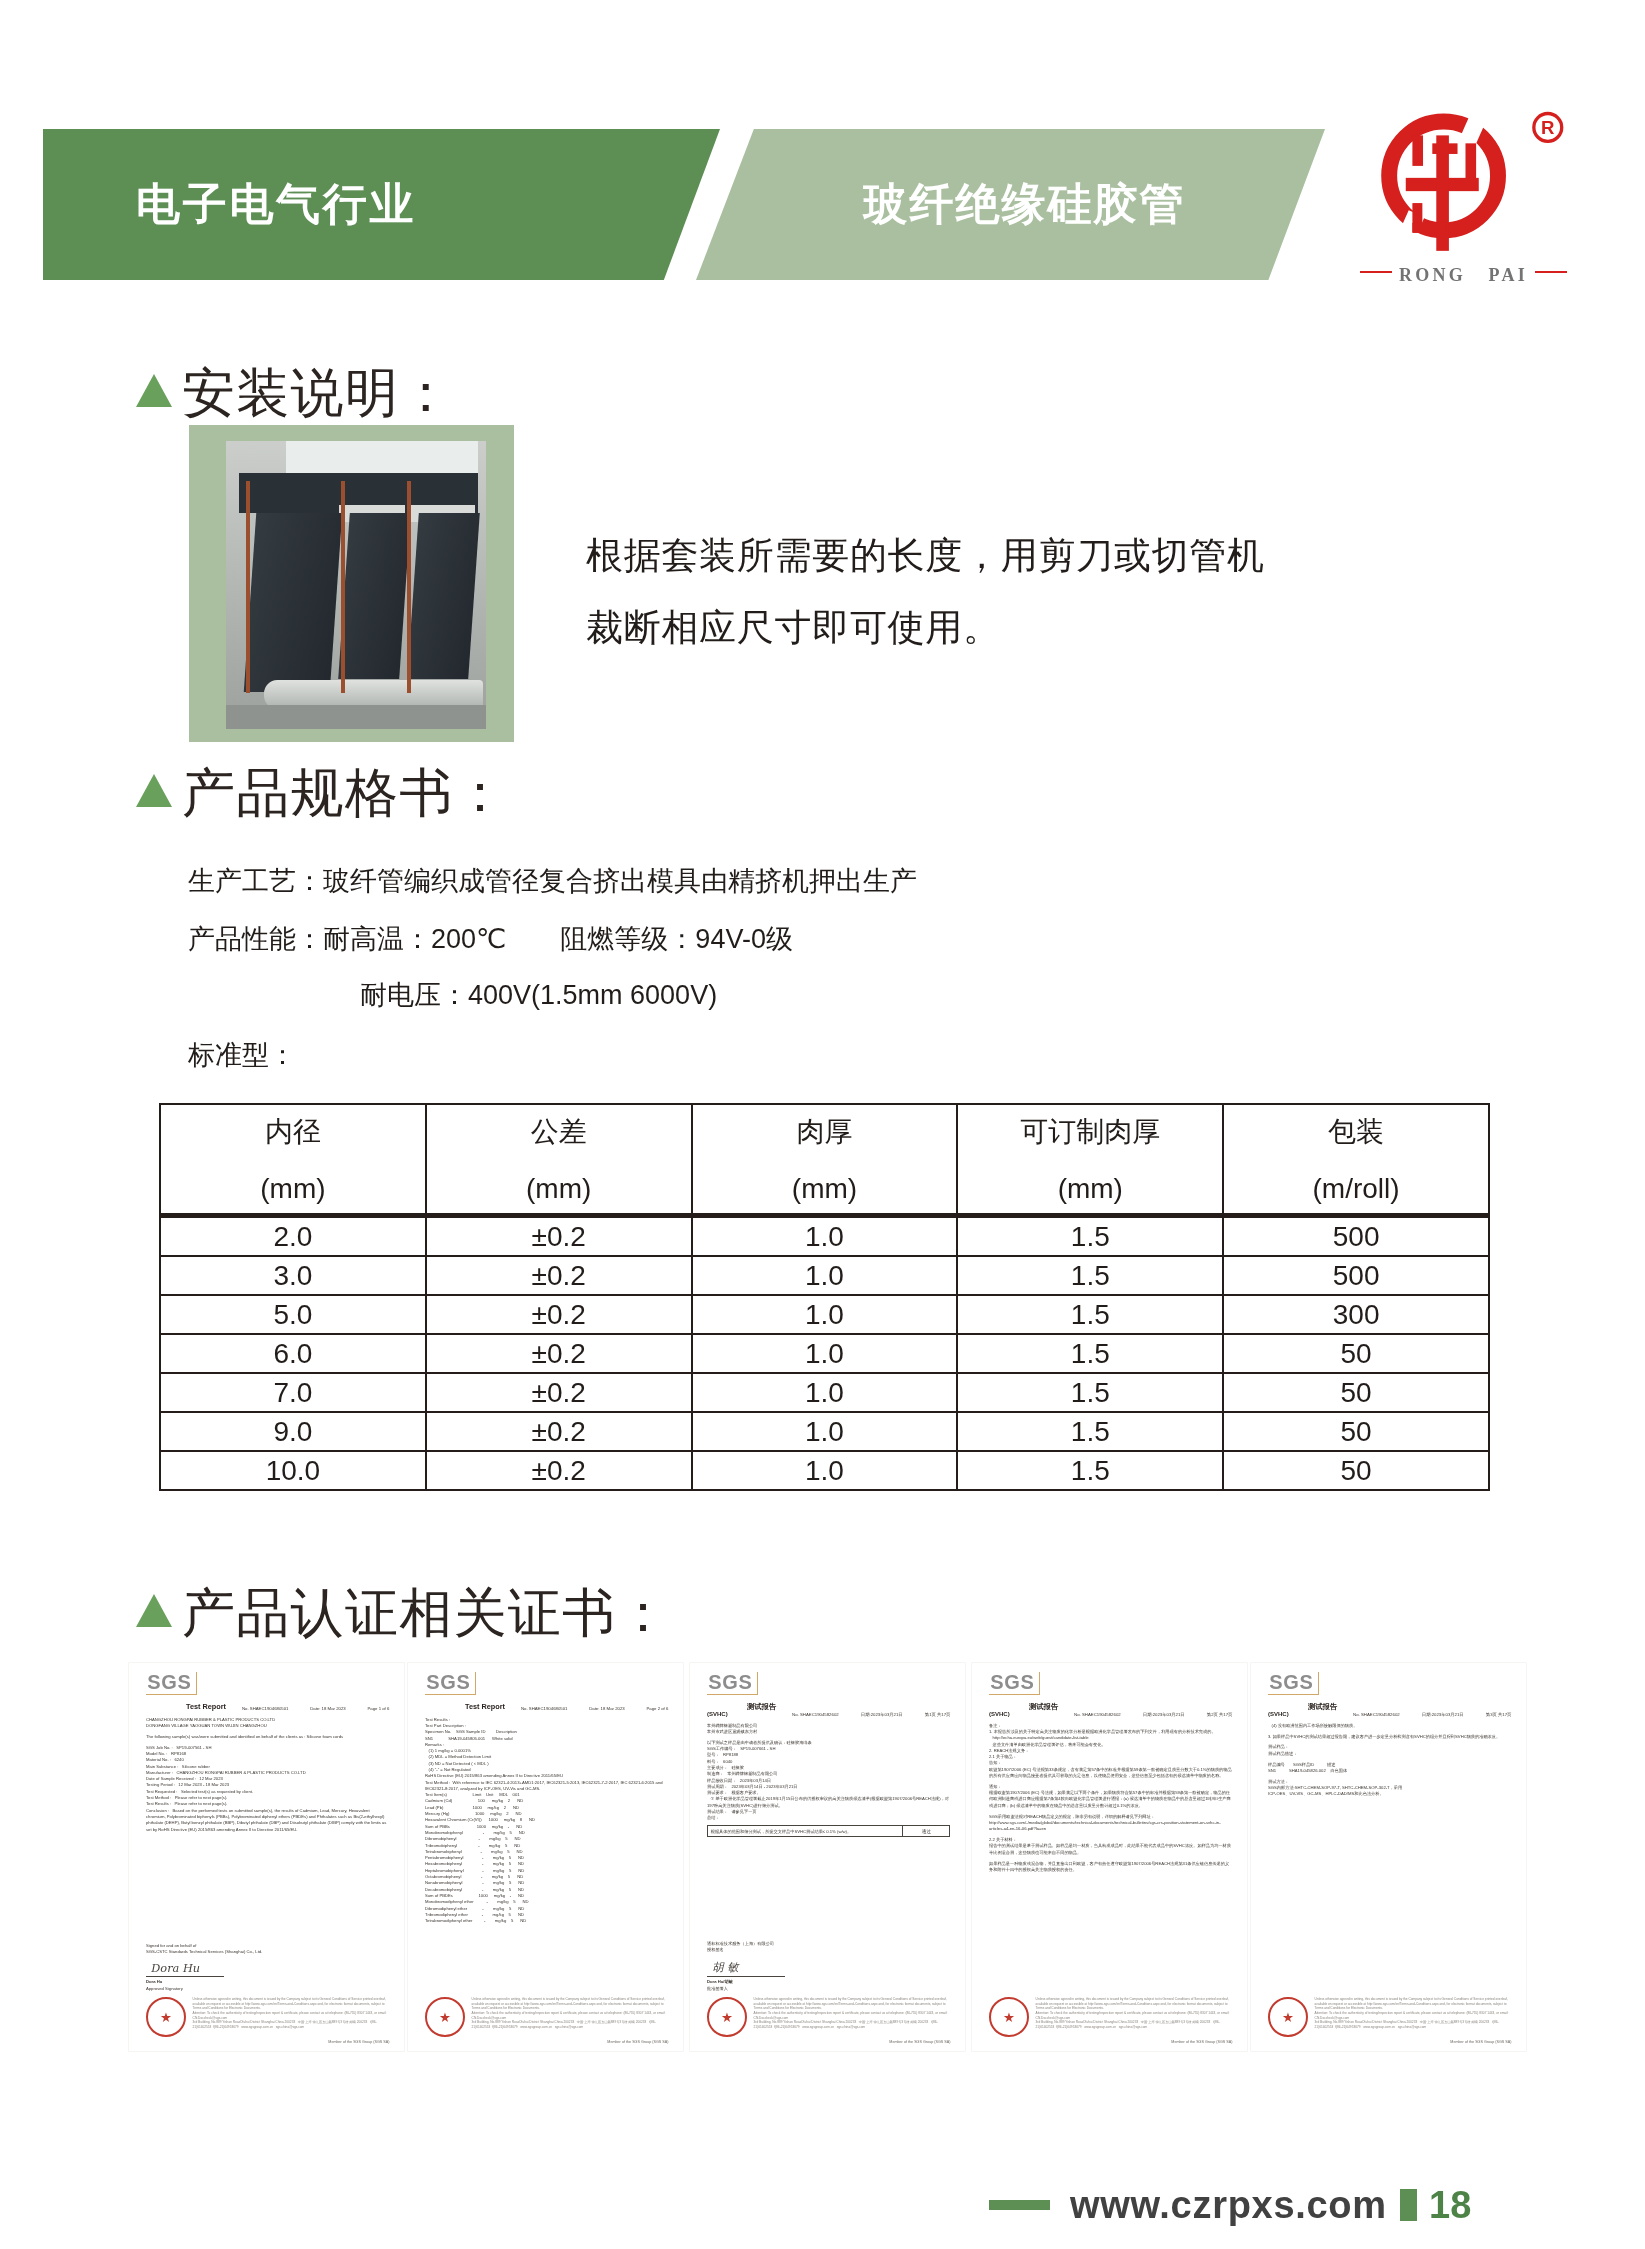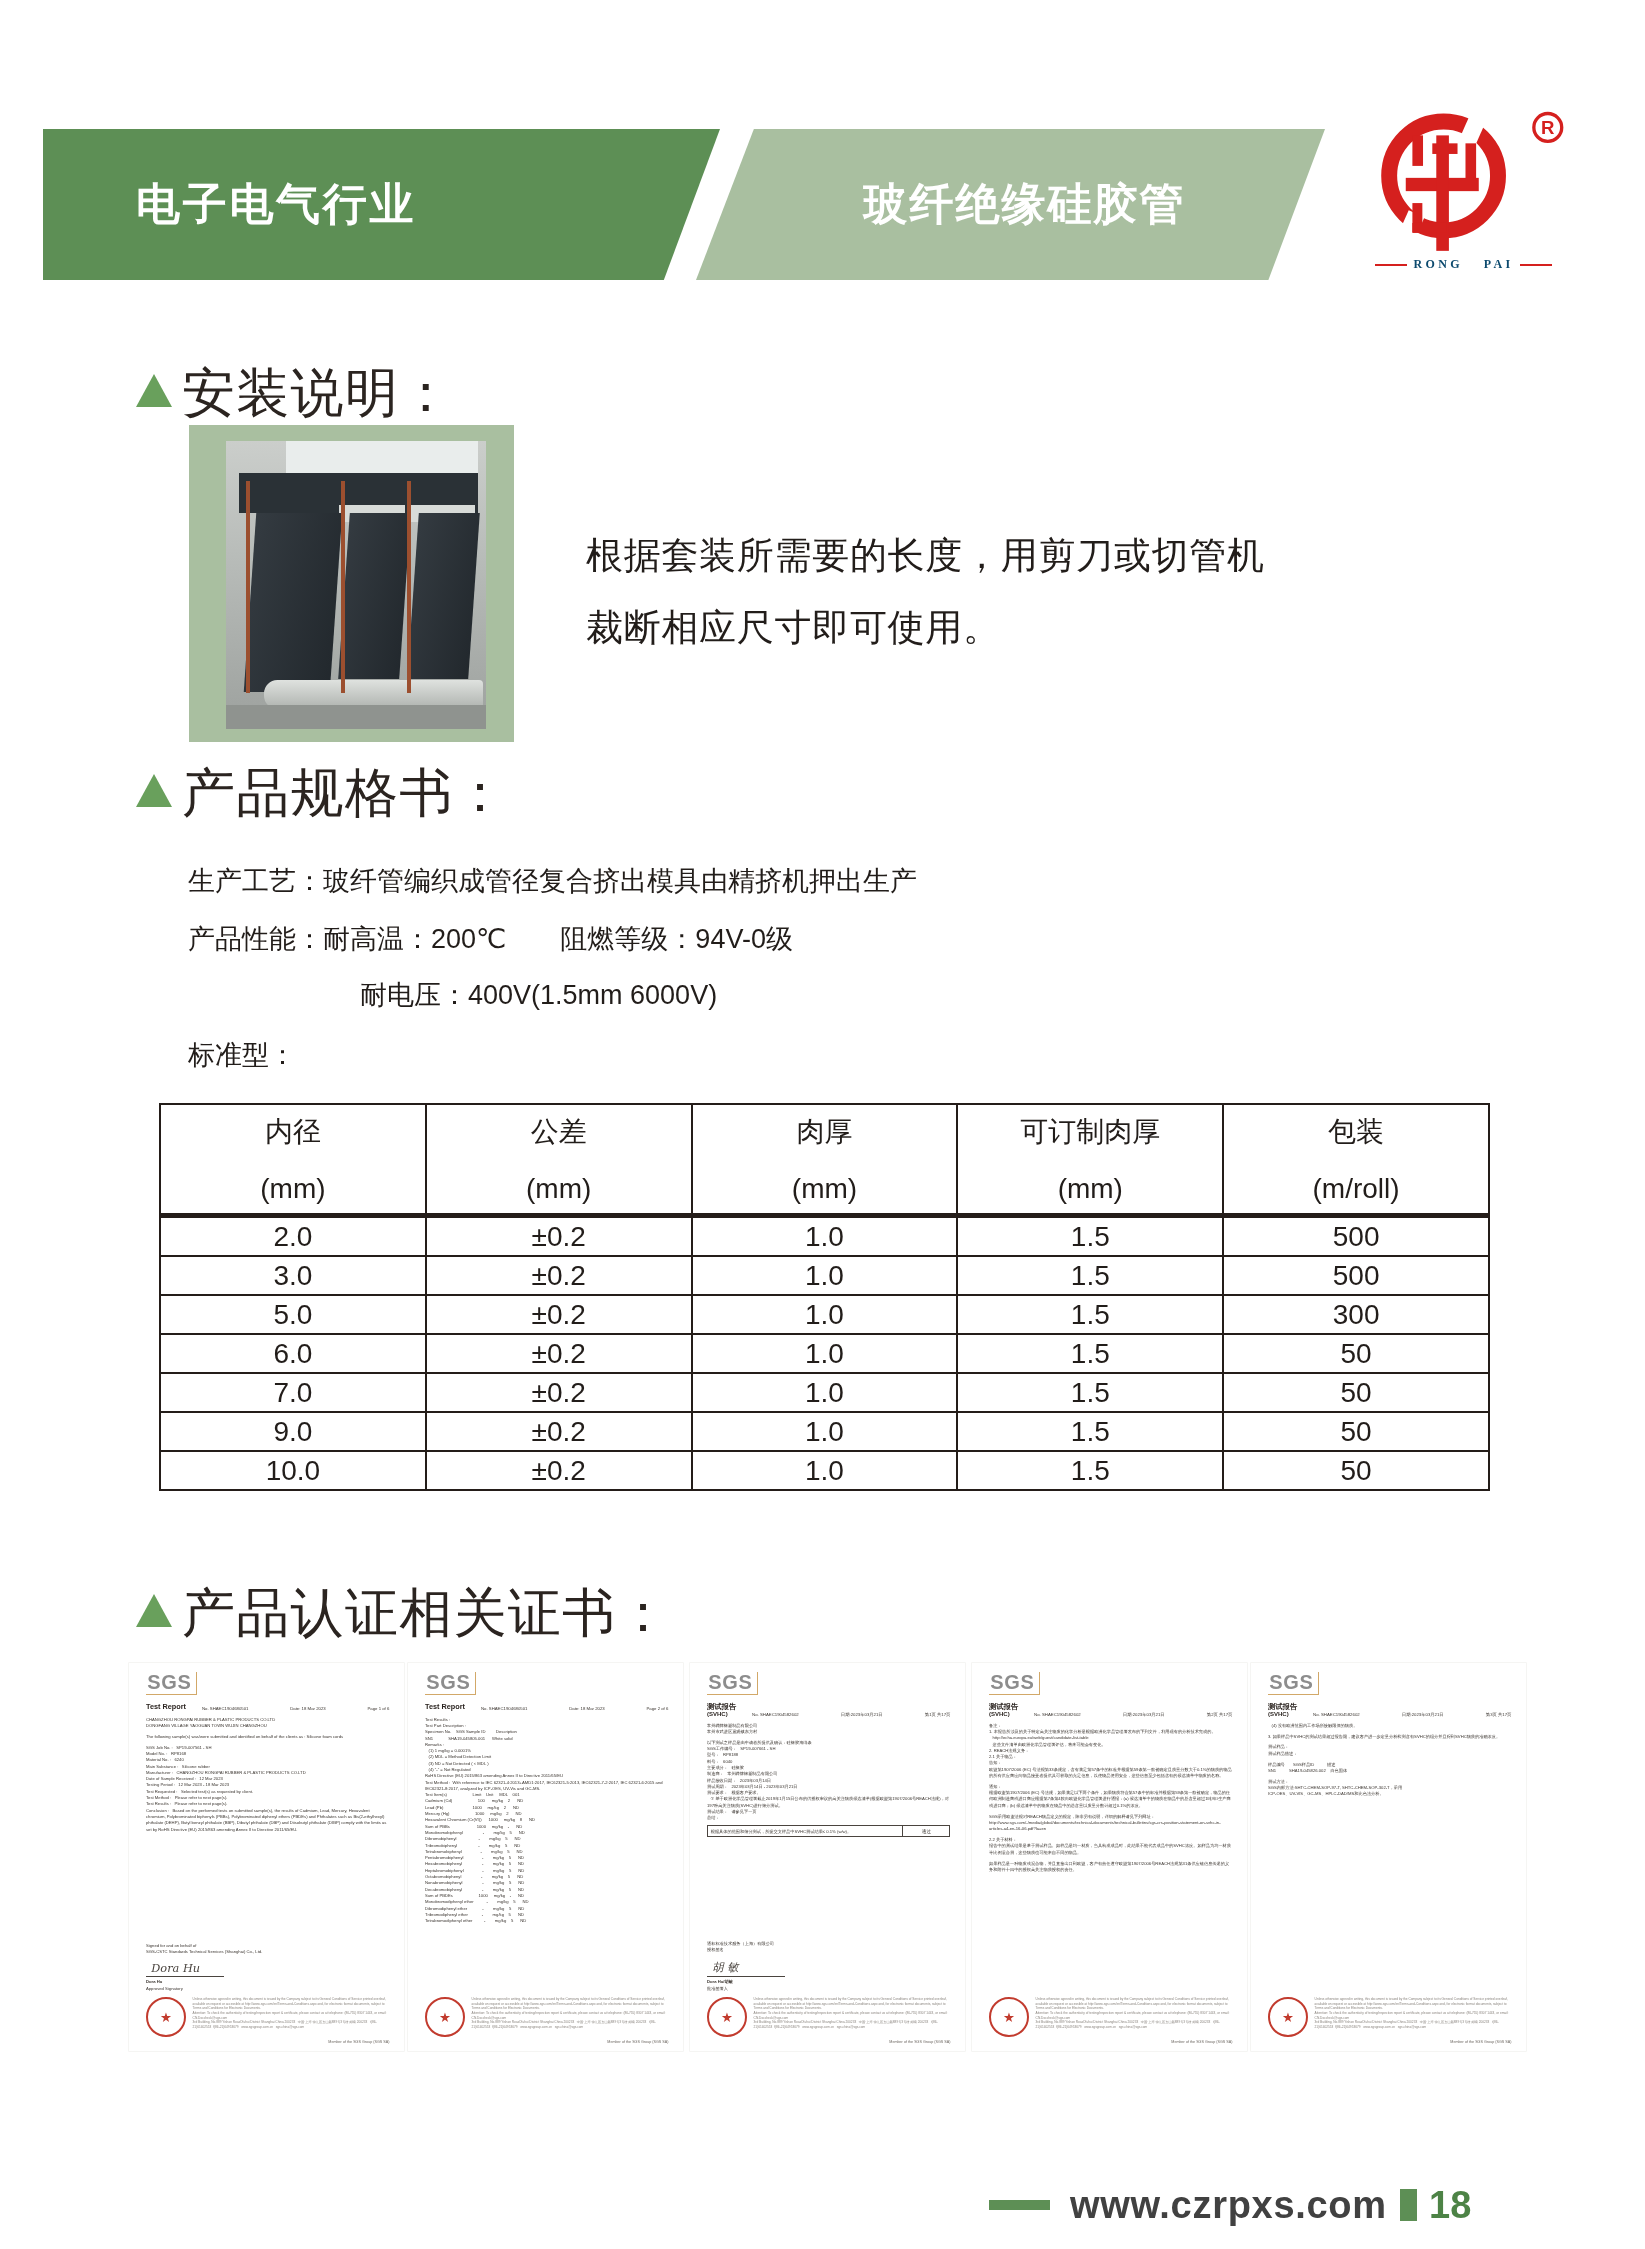--- a/index.html
+++ b/index.html
@@ -12,21 +12,21 @@
     clip-path:polygon(0 0,100% 0,91.7% 100%,0 100%);display:flex;align-items:center;}
   .hdr-dark .t{margin-left:93px;font-size:44px;font-weight:bold;color:#ffffff;letter-spacing:2.7px;}
   .hdr-light{left:696px;top:129px;width:629px;height:151px;background:#a9bfa0;
     clip-path:polygon(9.2% 0,100% 0,91% 100%,0 100%);display:flex;align-items:center;justify-content:center;}
   .hdr-light .t{font-size:44px;font-weight:bold;color:#ffffff;letter-spacing:2px;margin-left:28px;}
 
   
   .logo{left:1354px;top:106px;width:219px;height:199px;}
   .brand-row{position:absolute;left:0;top:151px;width:219px;display:flex;align-items:center;justify-content:center;gap:6.6px;color:#d5201e;}
   .brand-dash{width:32px;height:0;border-top:2.7px solid #d5201e;}
-  .brand-txt{font-family:"Liberation Serif","DejaVu Serif",serif;font-size:12px;font-weight:bold;letter-spacing:3.3px;word-spacing:14.6px;color:#0c4a6e;white-space:nowrap;}
+  .brand-txt{font-family:"Liberation Serif","DejaVu Serif",serif;font-size:18px;font-weight:bold;letter-spacing:3.3px;word-spacing:14.6px;color:#737373;white-space:nowrap;margin-top:8px;}
 
   
   .sec{display:flex;align-items:center;gap:10px;}
   .tri{width:0;height:0;border-left:18px solid transparent;border-right:18px solid transparent;border-bottom:33px solid #69a05c;margin-bottom:6.6px;}
   .sec .t{font-size:53px;color:#2b2420;letter-spacing:1.3px;}
   #sec-install{left:136px;top:358px;}
   #sec-spec{left:136px;top:758px;}
   #sec-cert{left:136px;top:1578px;}
 
   
@@ -65,21 +65,21 @@
 
   
   .certs{left:0;top:1663px;width:1440px;height:392px;}
   .cert{position:absolute;top:0;width:275px;height:388px;background:#fff;box-shadow:0 0 0 0.7px #f1f1ee;
         display:flex;flex-direction:column;padding:9.3px 14.6px 6.6px 17px;box-sizing:border-box;overflow:hidden;}
   .cert:nth-child(1){left:129px;} .cert:nth-child(2){left:408px;} .cert:nth-child(3){left:690px;}
   .cert:nth-child(4){left:972px;} .cert:nth-child(5){left:1251px;}
   .sgs-logo{color:#8d8d8d;font-weight:bold;font-size:20px;letter-spacing:0.7px;line-height:1;width:max-content;
             border-bottom:1.3px solid #d2a868;padding:0 4px 2px 1.3px;border-right:1.3px solid #d2a868;}
   .chead{display:flex;align-items:flex-end;gap:6.6px;margin-top:8px;margin-bottom:5.3px;}
-  .ctitle{font-size:7.3px;font-weight:bold;color:#2b2420;line-height:1.1;}
+  .ctitle{font-size:7.3px;font-weight:bold;color:#2b2420;line-height:1.1;margin-left:40px;}
   .csub{font-size:6px;font-weight:bold;color:#2b2420;}
   .cmeta{font-size:4.3px;color:#3a342f;white-space:nowrap;margin-left:auto;}
   .cmeta:nth-child(2){margin-left:9.3px;}
   .cbody{flex:1;overflow:hidden;}
   .cl{font-size:4.2px;line-height:1.5;color:#3a342f;white-space:pre-wrap;}
   .cl.gap{height:4.6px;}
   .cl.bold{font-weight:bold;}
   .pbox{display:flex;border:0.7px solid #4a443f;margin-top:3.3px;}
   .pbox .pl{flex:1;border-right:0.7px solid #4a443f;padding:2.7px;font-size:4.2px;color:#3a342f;}
   .pbox .pr{width:46px;display:flex;align-items:center;justify-content:center;font-size:4.6px;color:#3a342f;}

